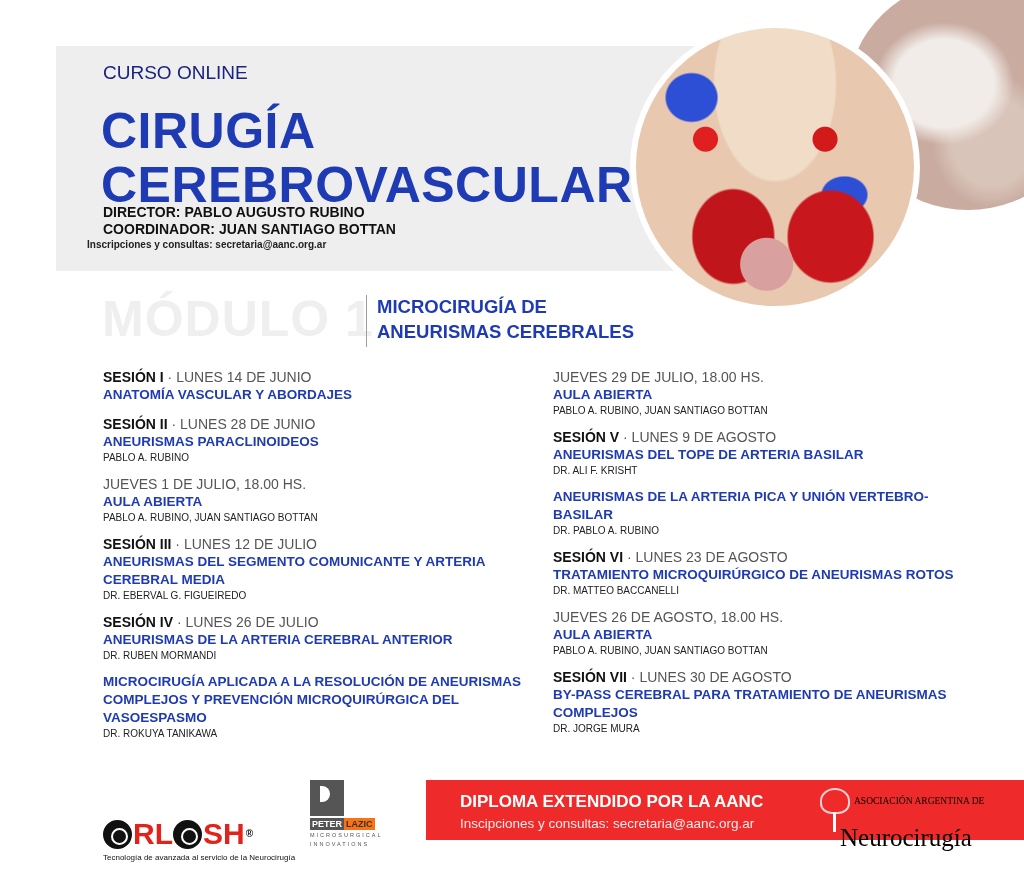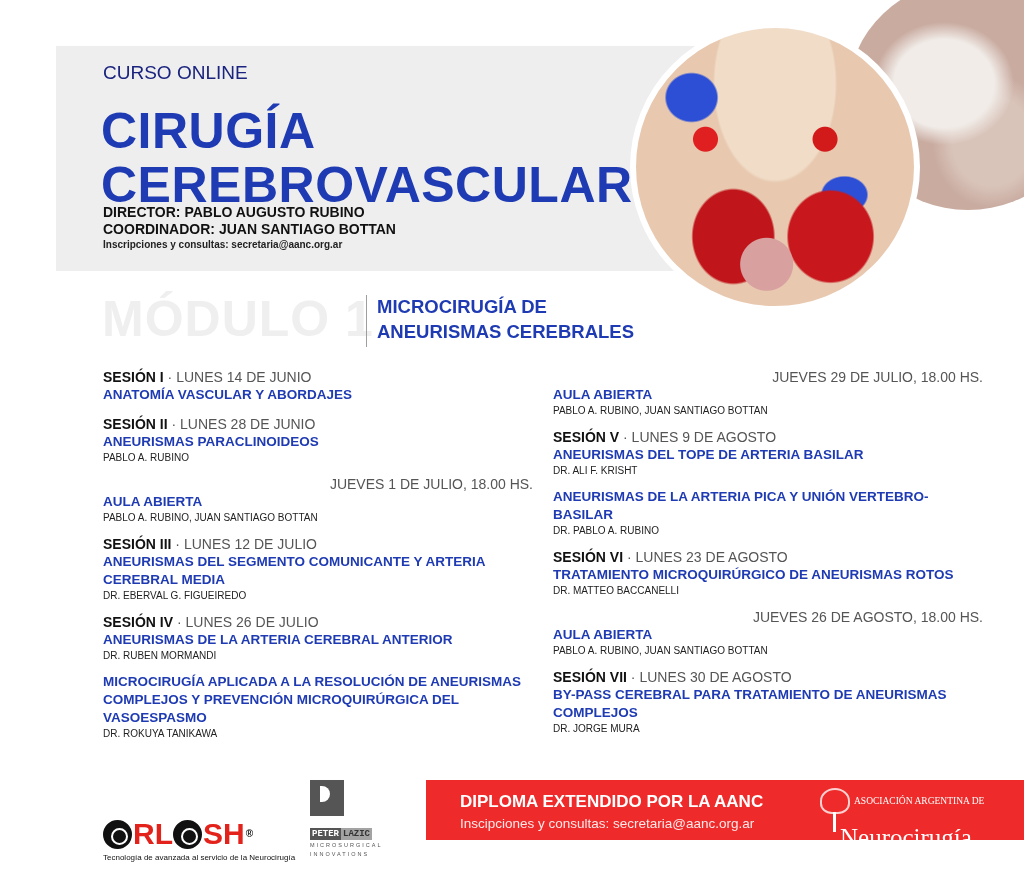--- a/index.html
+++ b/index.html
@@ -10,21 +10,21 @@
     position: absolute; left: 56px; top: 46px; width: 640px; height: 225px;
     background: #eeeeef;
   }
   .hdr-kicker { position: absolute; left: 103px; top: 62px; font-size: 19px; color: #1a237e; letter-spacing: 0px; }
   .hdr-title {
     position: absolute; left: 101px; top: 104px; font-size: 50px; font-weight: bold; color: #1f3bb3;
     line-height: 54px; letter-spacing: 0.5px;
   }
   .hdr-director { position: absolute; left: 103px; top: 203px; font-size: 14px; font-weight: bold; color: #111; line-height: 18px; }
   .hdr-coord { position: absolute; left: 103px; top: 221px; font-size: 14px; font-weight: bold; color: #111; }
-  .hdr-contact { position: absolute; left: 103px; top: 239px; font-size: 10px; font-weight: bold; color: #222; }
+  .hdr-contact { position: absolute; left: 87px; top: 239px; font-size: 10px; font-weight: bold; color: #222; }
 
   
   .photo-main {
     position: absolute; left: 630px; top: 22px; width: 290px; height: 290px; border-radius: 50%;
     border: 6px solid #ffffff; overflow: hidden;
     background:
       radial-gradient(circle at 25% 40%, #e02020 0 12px, transparent 13px),
       radial-gradient(circle at 68% 40%, #d21a1a 0 12px, transparent 13px),
       radial-gradient(circle at 47% 85%, #d9a0a0 0 26px, transparent 27px),
       radial-gradient(ellipse at 35% 75%, #c0151a 0 40px, transparent 42px),
@@ -55,49 +55,49 @@
   }
 
   
   .col { position: absolute; top: 368px; width: 430px; }
   .col-left { left: 103px; }
   .col-right { left: 553px; }
   .sess { margin-bottom: 11px; }
   .sess-head { font-size: 14px; color: #111; line-height: 18px; }
   .sess-head .lbl { font-weight: bold; }
   .sess-head .dt { color: #555; font-weight: normal; }
-  .sess-head.plain { color: #555; text-align: right; }
+  .sess-head.plain { color: #555; }
   .sess-title { font-size: 13.5px; font-weight: bold; color: #1f3bb3; line-height: 18px; }
   .sess-speaker { font-size: 10px; color: #222; line-height: 13px; }
 
   
   .orlosh { position: absolute; left: 103px; top: 786px; width: 160px; }
   .orlosh-logo { display: flex; align-items: center; font-size: 30px; font-weight: bold; line-height: 34px; color: #e3221b; margin-top: 31px; }
   .orlosh-circle {
     display: inline-block; width: 29px; height: 29px; border-radius: 50%; background: #111; border: 2px solid #111;
     position: relative; margin-right: 1px;
   }
   .orlosh-circle::after { content: ""; position: absolute; left: 6px; top: 6px; width: 13px; height: 13px; border-radius: 50%; border: 2px solid #fff; }
   .orlosh-reg { font-size: 10px; color: #111; vertical-align: top; margin-left: 1px; align-self: flex-start; }
   .orlosh-tag { font-size: 8px; color: #111; margin-top: 2px; white-space: nowrap; }
 
   .lazic { position: absolute; left: 310px; top: 780px; width: 80px; }
   .lazic-p { width: 34px; height: 36px; background: #555; position: relative; }
   .lazic-p::after { content: ""; position: absolute; left: 10px; top: 6px; width: 10px; height: 16px; background: #fff; border-radius: 0 8px 8px 0; }
-  .lazic-row { display: flex; margin-top: 12px; font-family: Liberation Mono, monospace; }
+  .lazic-row { display: flex; margin-top: 2px; }
   .lazic-peter { background: #555; color: #fff; font-size: 9px; font-weight: bold; padding: 1px 2px; }
-  .lazic-lazic { background: #a3a3a3; color: #333; font-size: 9px; font-weight: bold; padding: 1px 2px; }
+  .lazic-lazic { background: #f97316; color: #333; font-size: 9px; font-weight: bold; padding: 1px 2px; }
   .lazic-sub { font-size: 5.5px; letter-spacing: 2px; color: #555; line-height: 7px; margin-top: 2px; }
 
   .banner {
     position: absolute; left: 426px; top: 780px; width: 598px; height: 60px; background: #ee2a2a;
   }
   .banner-title { position: absolute; left: 34px; top: 12px; font-size: 17px; font-weight: bold; color: #ffffff; }
   .banner-contact { position: absolute; left: 34px; top: 36px; font-size: 13.5px; color: #ffe9e9; }
-  .aanc { position: absolute; left: 394px; top: 8px; width: 180px; height: 46px; color: #ffffff; }
+  .aanc { position: absolute; left: 394px; top: 8px; width: 180px; height: 46px; color: #000000; }
   .aanc-tree { position: absolute; left: 0; top: 0; width: 30px; height: 26px; border-radius: 50% 50% 40% 40%; border: 2px solid #fbd0d0; }
   .aanc-trunk { position: absolute; left: 13px; top: 24px; width: 3px; height: 20px; background: #fff; }
   .aanc-sup { position: absolute; left: 34px; top: 8px; font-family: "Liberation Serif", serif; font-size: 9.5px; white-space: nowrap; }
   .aanc-name { position: absolute; left: 20px; top: 36px; font-family: "Liberation Serif", serif; font-size: 25px; line-height: 28px; }
 </style>
 </head>
 <body>
 
 <div class="header-box"></div>
 <div class="hdr-kicker">CURSO ONLINE</div>

